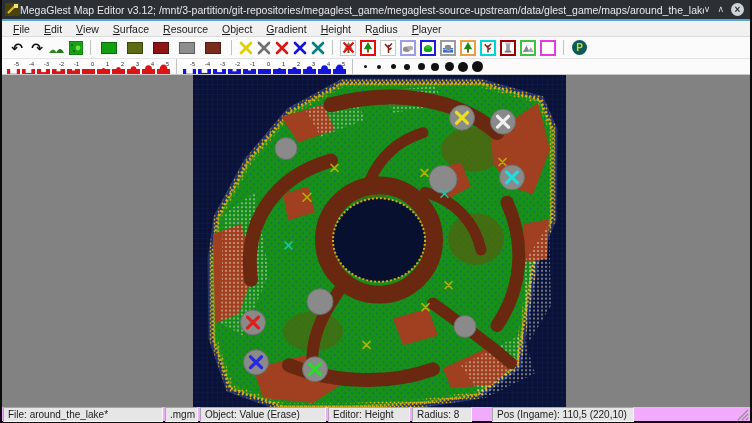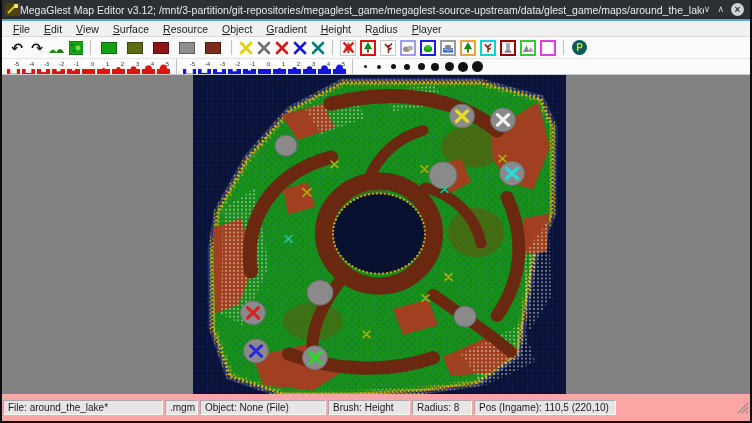--- a/index.html
+++ b/index.html
@@ -36,21 +36,21 @@
   .brush-icon { width:13px; height:14px; margin:0 1px; background:#fff; }
   .dot-box { width:13px; height:13px; display:flex; align-items:center; justify-content:center; margin:0 0.5px; }
   .dot { background:#111; border-radius:50%; }
   .player-tool { width:15px; height:15px; border-radius:50%; background:#0a5c5c; color:#e6d600;
                  font-size:10px; font-weight:bold; display:flex; align-items:center;
                  justify-content:center; margin:0 3px; }
   
   .map-panel { flex:1 1 auto; background:#828282; position:relative; overflow:hidden; }
   .map-canvas { position:absolute; left:191px; top:0; height:100%; width:373px; }
   
-  .statusbar { height:27px; background:#fca5a5; display:flex; align-items:center;
+  .statusbar { height:14px; background:#f0abfc; display:flex; align-items:center;
                font-size:10px; color:#1a1a1a; padding:1px 1px; flex:0 0 auto; gap:2px; }
   .status-field { background:#e6e6e6; border:1px solid #a8a8a8; border-right-color:#f8f8f8;
                   border-bottom-color:#f8f8f8; height:15px; display:flex; align-items:center;
                   padding:0 4px; white-space:nowrap; overflow:hidden; flex:0 0 auto; }
   .grip { margin-left:auto; width:13px; height:13px; flex:0 0 auto; }
 </style>
 </head>
 <body>
 
 <div class="window">
@@ -507,22 +507,22 @@
             <circle cx="122" cy="296" r="12.5" fill="#8a8a8a" stroke="#6f6f6f" stroke-width="1"></circle>
             <path d="M116.5,290.5 L127.5,301.5 M127.5,290.5 L116.5,301.5" stroke="#28dc28" stroke-width="3.2" stroke-linecap="round"></path>
           </g>
         </g>
     </svg>
   </div>
 
   <div class="statusbar">
     <div class="status-field" style="width: 160px;">File: around_the_lake*</div>
       <div class="status-field" style="width: 33px;">.mgm</div>
-      <div class="status-field" style="width: 126px;">Object: None (File)</div>
-      <div class="status-field" style="width: 82px;">Brush: Height</div>
+      <div class="status-field" style="width: 126px;">Object: Value (Erase)</div>
+      <div class="status-field" style="width: 82px;">Editor: Height</div>
       <div class="status-field" style="width: 60px;">Radius: 8</div>
-      <div class="status-field" style="width: 142px;">Pos (Ingame): 110,5 (220,10)</div>
+      <div class="status-field" style="width: 142px; margin-left: 18px;">Pos (Ingame): 110,5 (220,10)</div>
       <svg class="grip" viewBox="0 0 13 13">
       <path d="M12,2 L2,12 M12,6 L6,12 M12,10 L10,12" stroke="#909090" stroke-width="1.2"></path>
     </svg>
   </div>
 
 </div>
 
 </body></html>

